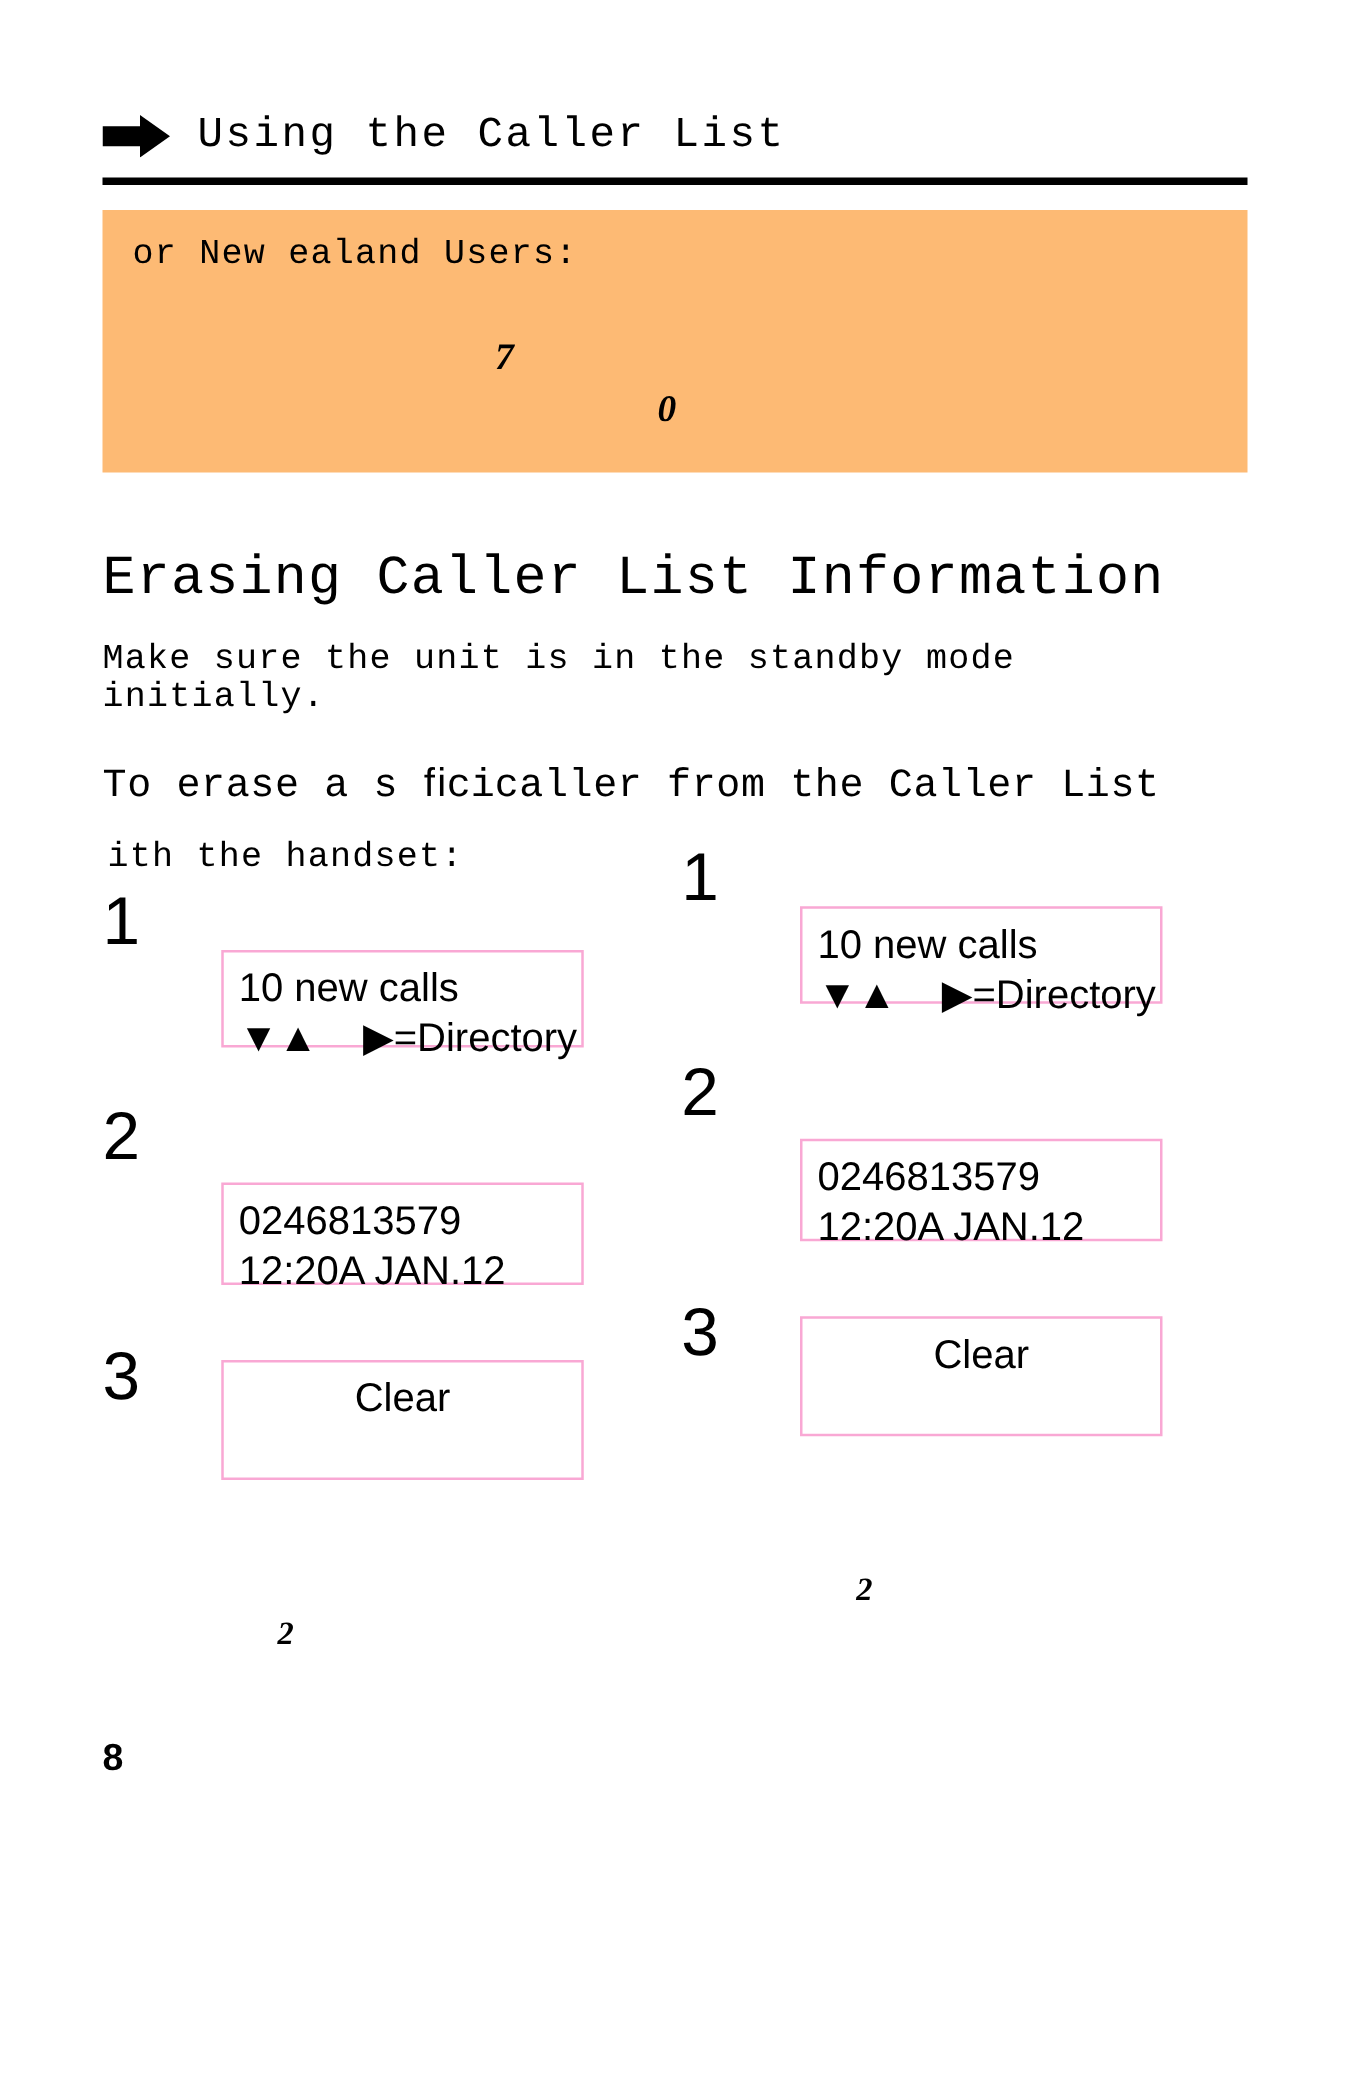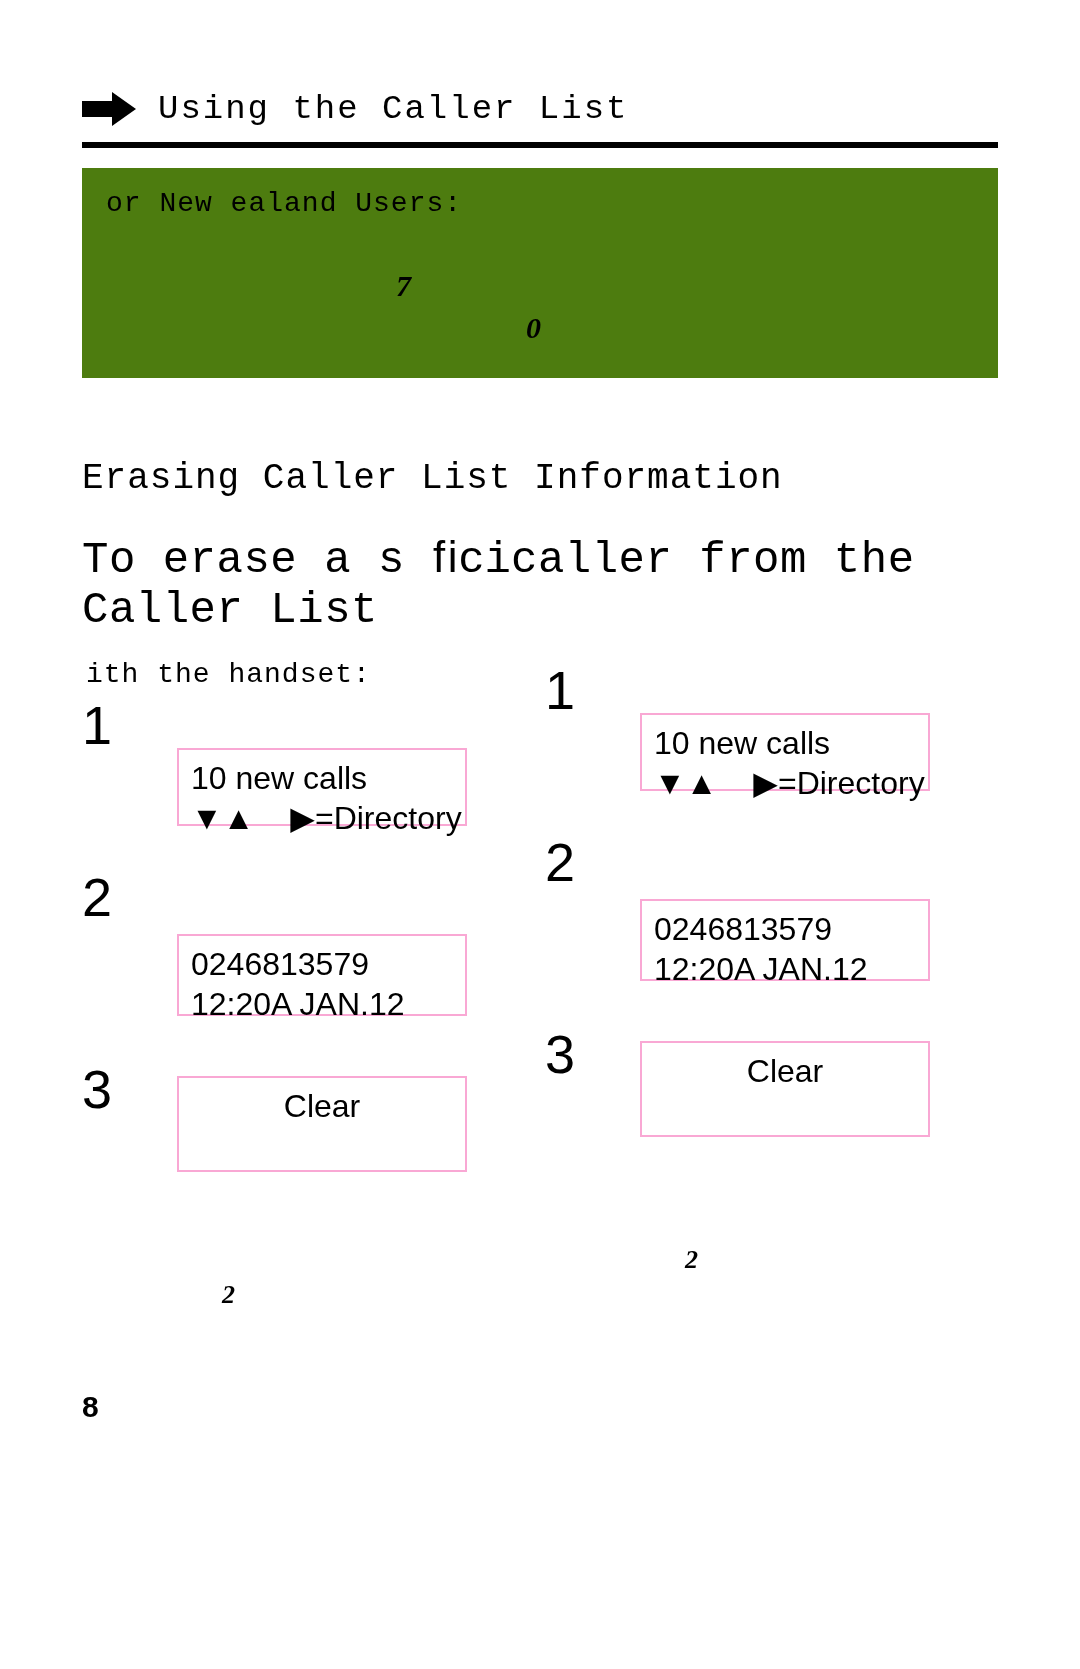--- a/index.html
+++ b/index.html
@@ -31,24 +31,24 @@
     font-size: 34px;
     letter-spacing: 2px;
   }
   .rule {
     height: 6px;
     background: #000;
     width: 100%;
     margin-bottom: 20px;
   }
   .gray-box {
-    background: #4d7c0f;
+    background: #fdba74;
     padding: 20px 24px 30px 24px;
     box-sizing: border-box;
-    margin-bottom: 80px;
+    margin-bottom: 60px;
     min-height: 210px;
     position: relative;
   }
   .gray-box .note-line {
     font-size: 28px;
     letter-spacing: 1px;
   }
   .gray-nums {
     position: relative;
     height: 110px;
@@ -65,31 +65,31 @@
   .gray-n0 {
     position: absolute;
     left: 420px;
     top: 92px;
     font-style: italic;
     font-family: "Times New Roman", serif;
     font-size: 30px;
     font-weight: bold;
   }
   .section-heading {
-    font-size: 36px;
+    font-size: 44px;
     letter-spacing: 1px;
     margin-bottom: 24px;
   }
   .body-text {
     font-size: 28px;
     letter-spacing: 1px;
     margin-bottom: 18px;
   }
   .sub-heading {
-    font-size: 44px;
+    font-size: 32px;
     letter-spacing: 0.5px;
     margin-bottom: 24px;
     margin-top: 36px;
   }
   .columns {
     display: flex;
     flex-direction: row;
     gap: 10px;
   }
   .col {
@@ -181,20 +181,21 @@
   <div class="gray-box">
     <div class="note-line">or New  ealand Users:</div>
     <div class="gray-nums">
       <div class="gray-n7">7</div>
       <div class="gray-n0">0</div>
     </div>
   </div>
 
   <div class="section-heading">Erasing Caller List Information</div>
 
+  <div class="body-text">Make sure the unit is in the standby mode initially.</div>
 
   <div class="sub-heading">
     <span>To erase a s </span><span class="glued">ﬁci</span><span>caller from the Caller List</span>
   </div>
 
   <div class="columns">
 
     <div class="col">
       <div class="col-header">ith the handset:</div>
 

